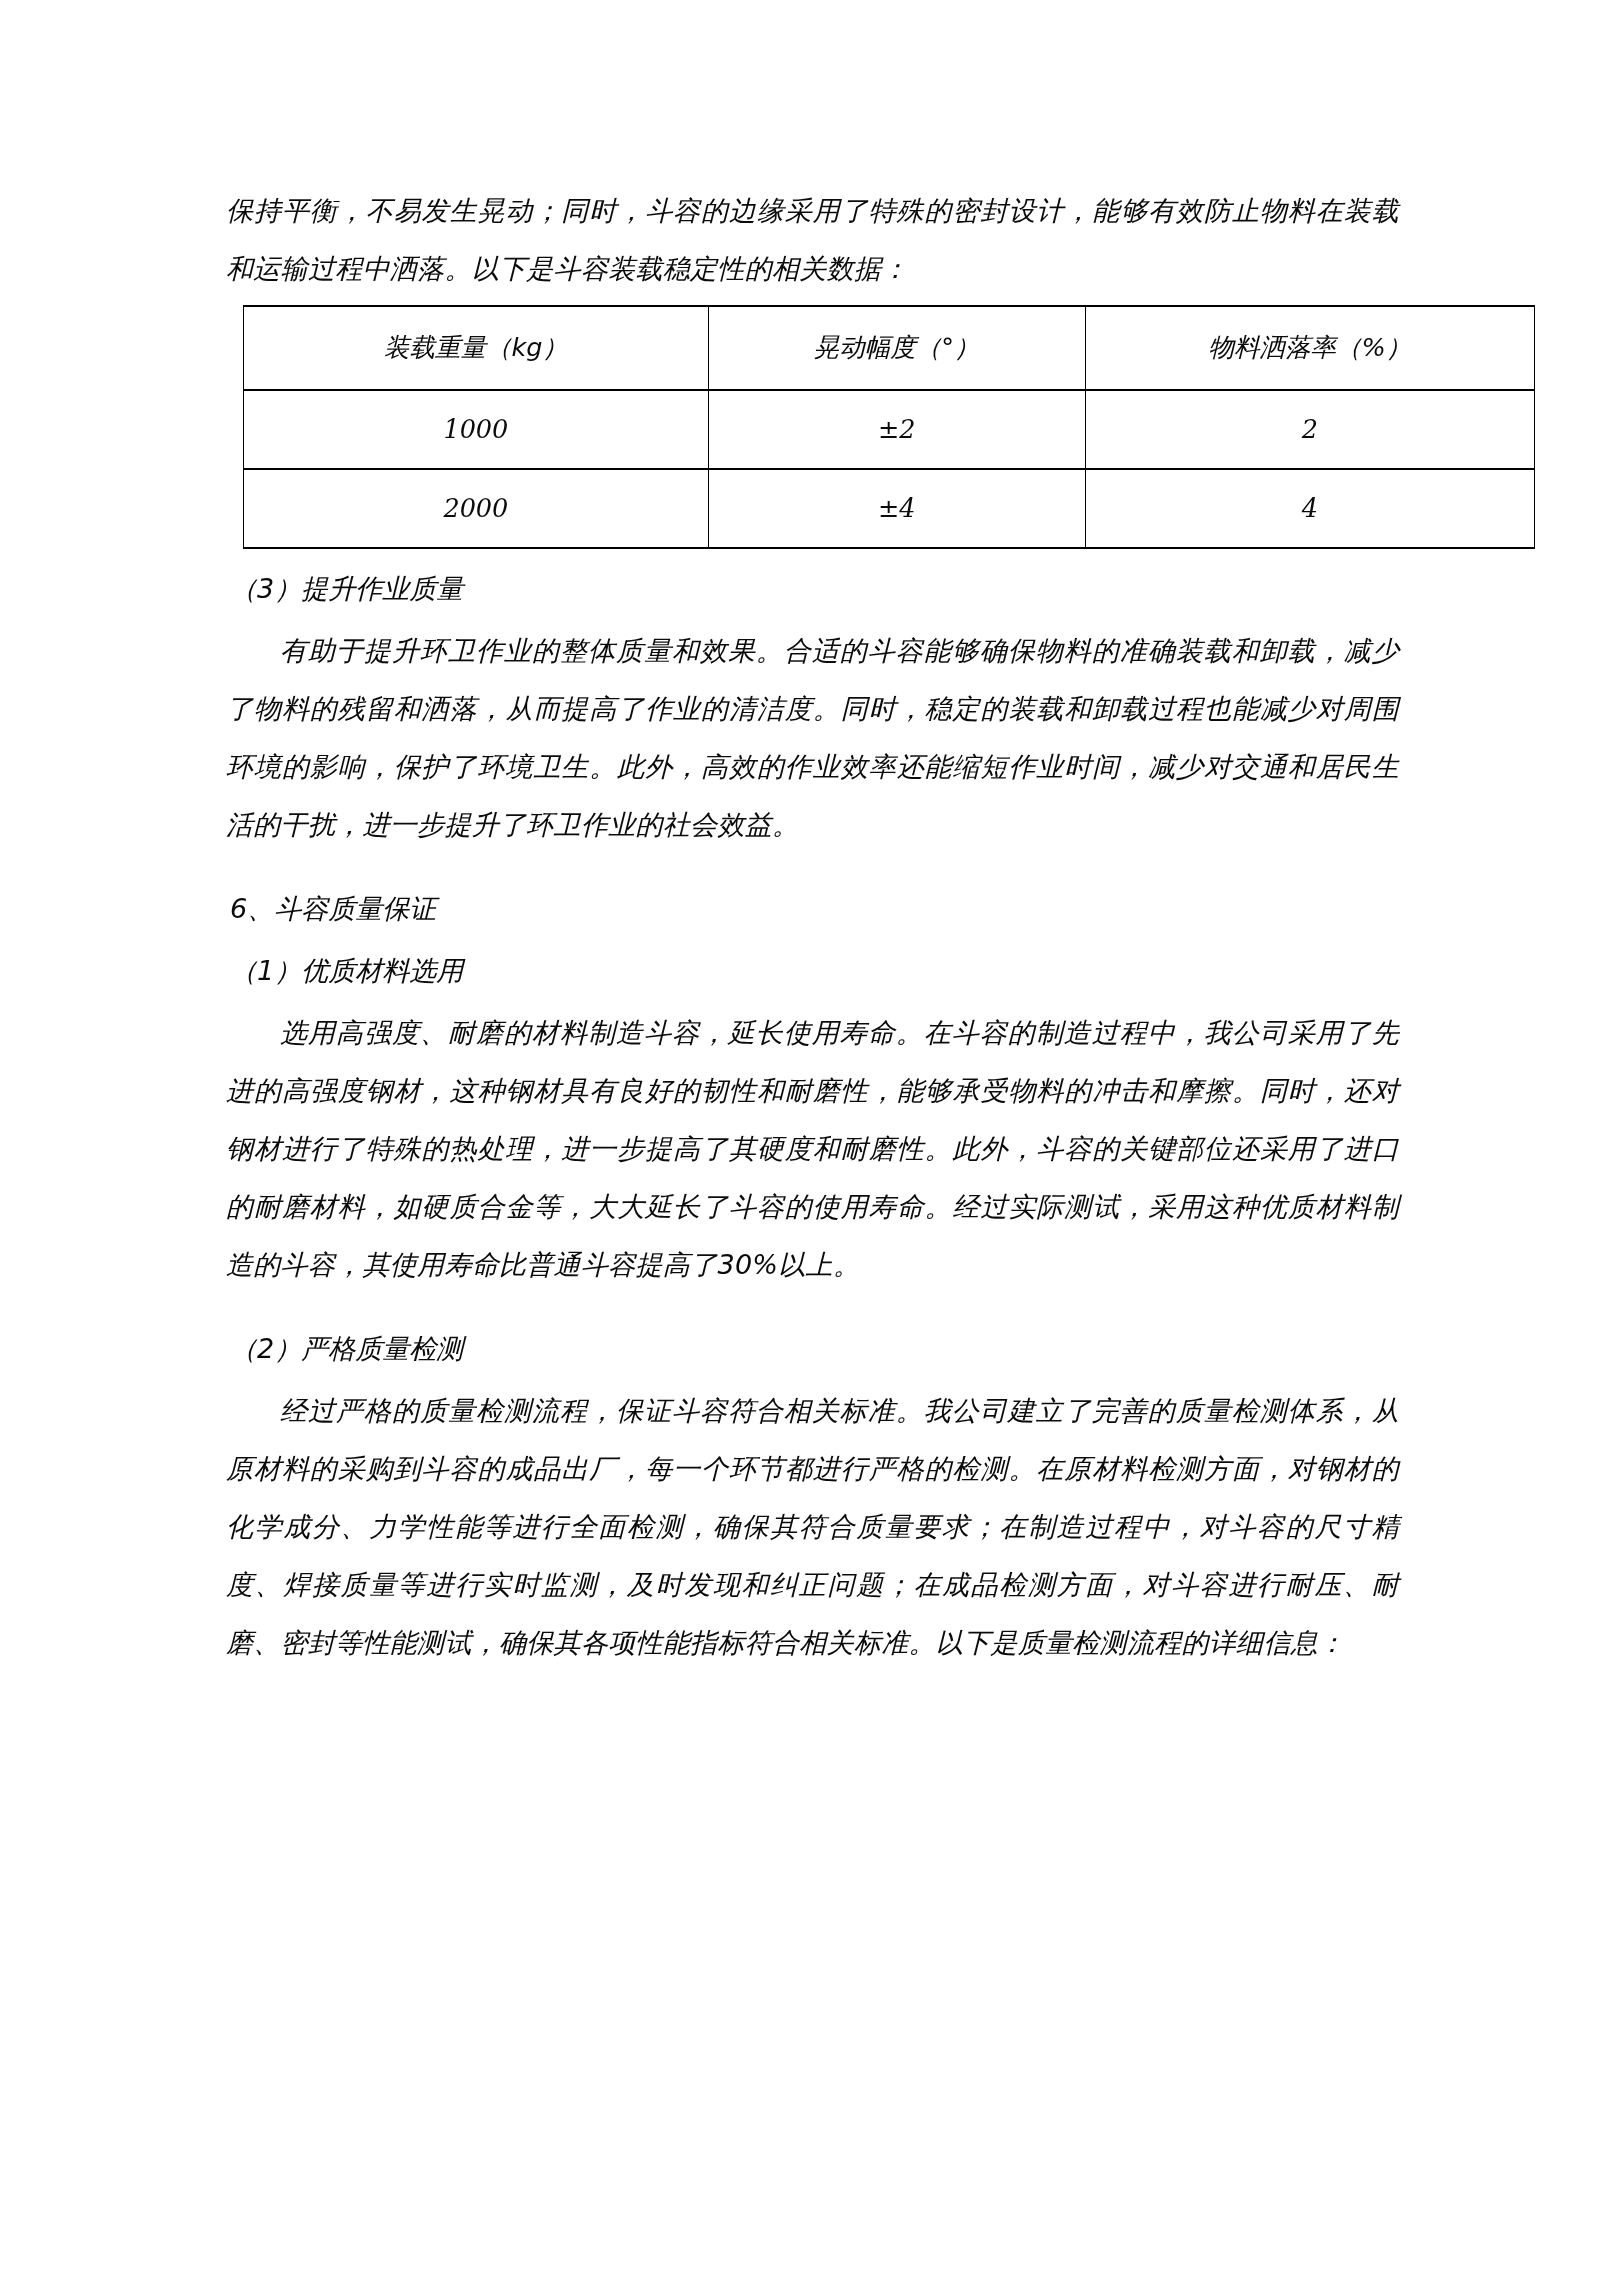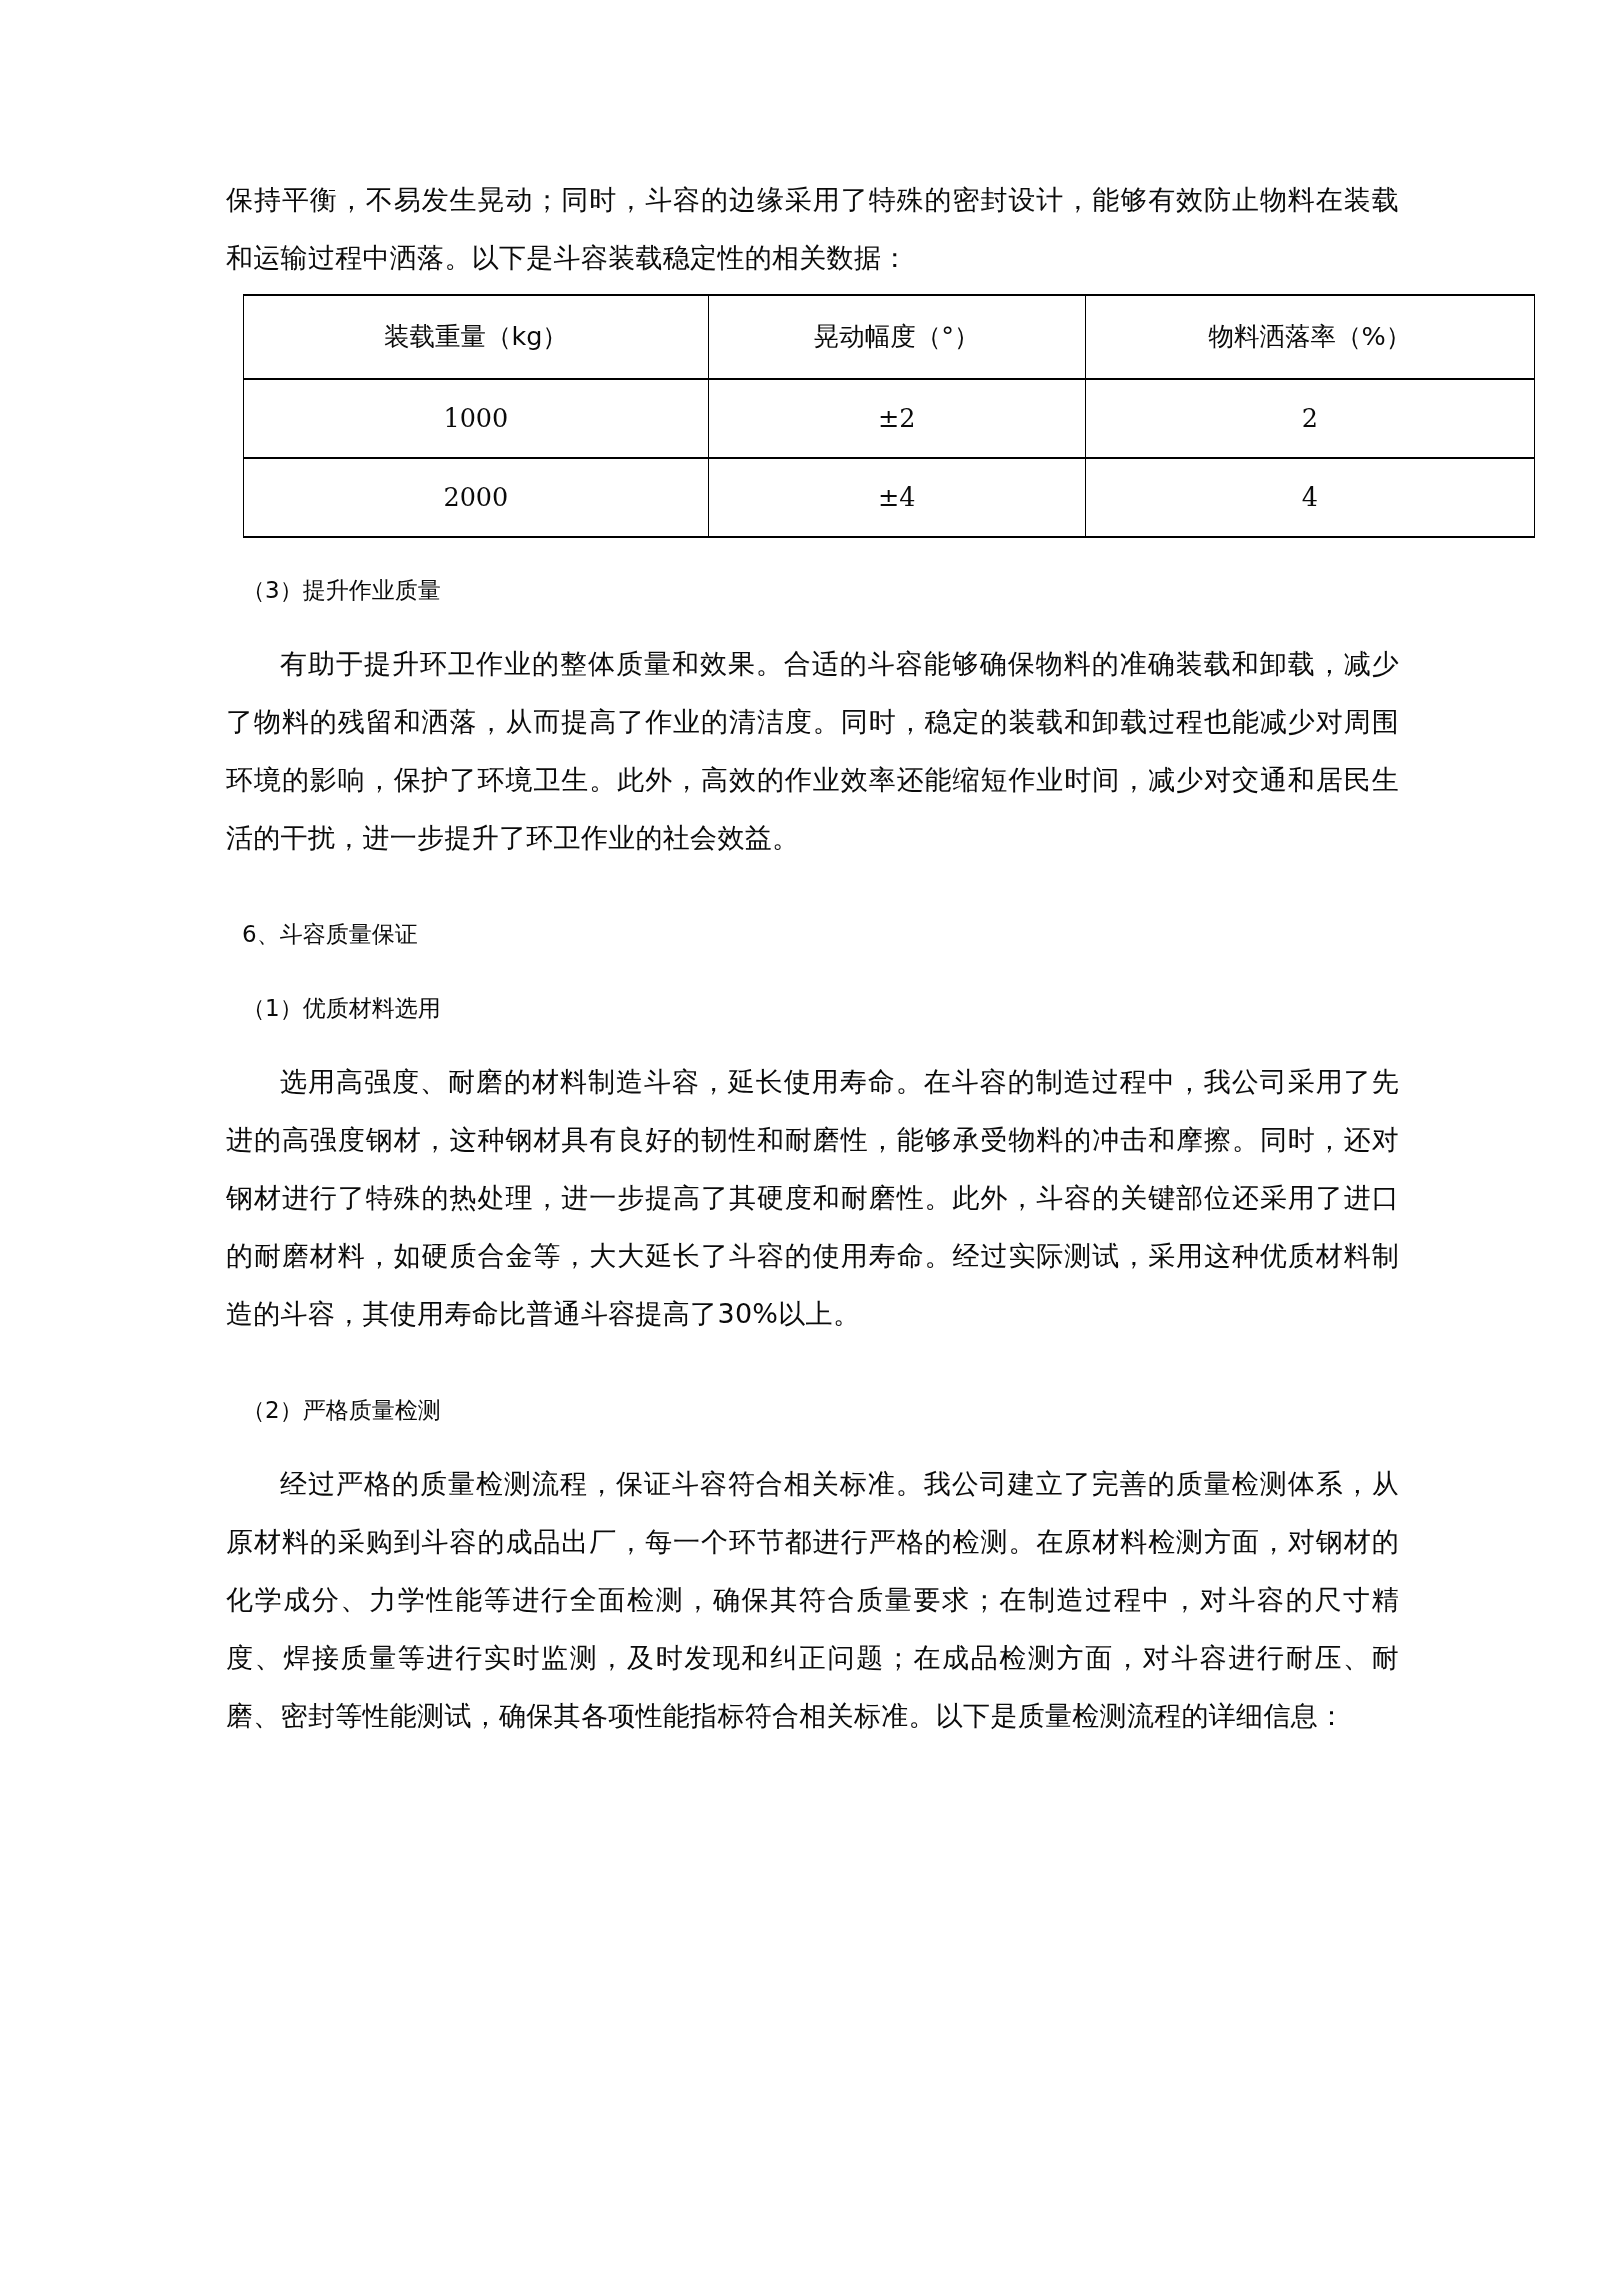--- a/index.html
+++ b/index.html
@@ -15,42 +15,43 @@
     position: relative;
     width: 1623px;
     height: 2295px;
     background: #ffffff;
     box-sizing: border-box;
     overflow: hidden;
   }
   .content {
     position: absolute;
     left: 226px;
-    top: 171px;
+    top: 182px;
     width: 1173px;
+    font-style: italic;
   }
   .para {
     font-size: 27px;
     line-height: 58px;
     letter-spacing: 0.3px;
     text-align: justify;
     text-justify: inter-ideograph;
     margin: 0;
     color: #0b0b0b;
     word-break: break-all;
   }
   .para.indent {
     text-indent: 2em;
   }
   .gap-sm { height: 7.9px; }
   .gap-md { height: 22px; }
   .heading {
-    font-size: 23px;
+    font-size: 27px;
     line-height: 58px;
-    margin: 16px;
+    margin: 4px;
     font-weight: normal;
     color: #0b0b0b;
   }
   .table-wrap {
     margin: 6.5px 0 0 17px;
     width: 1292px;
   }
   table.data-table {
     border-collapse: collapse;
     width: 100%;

